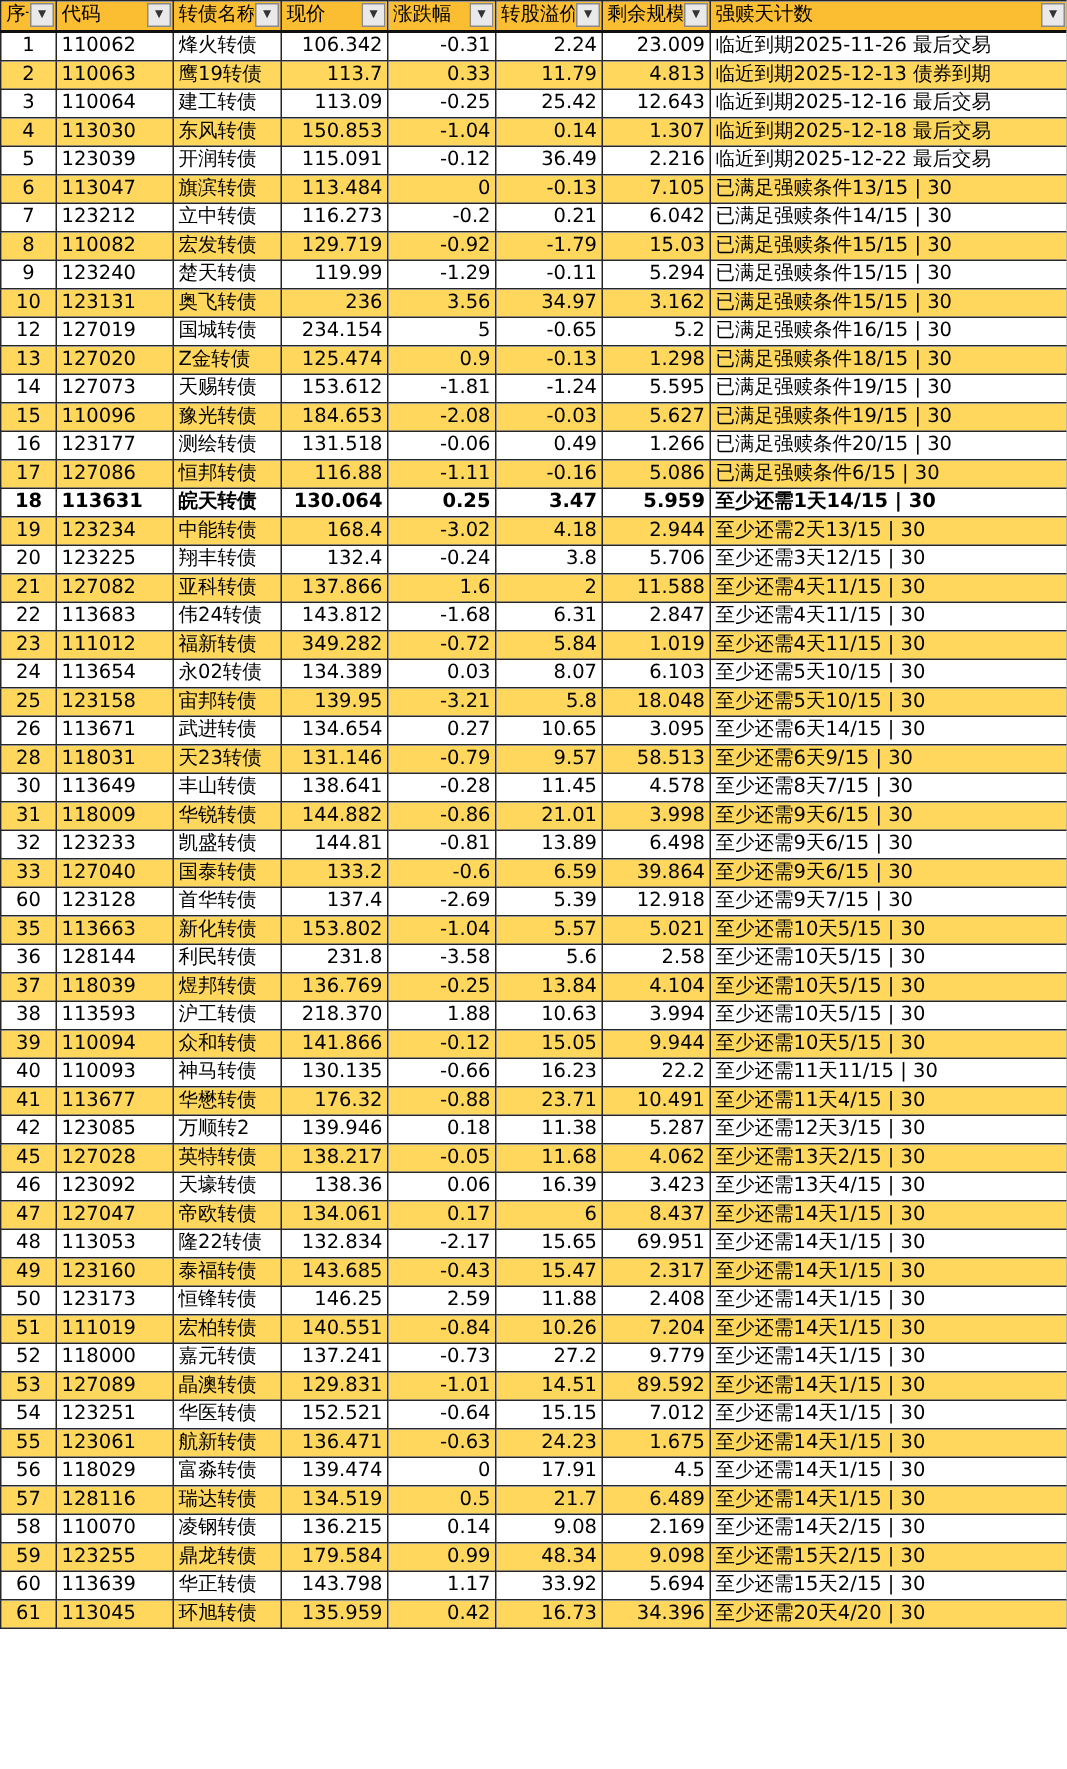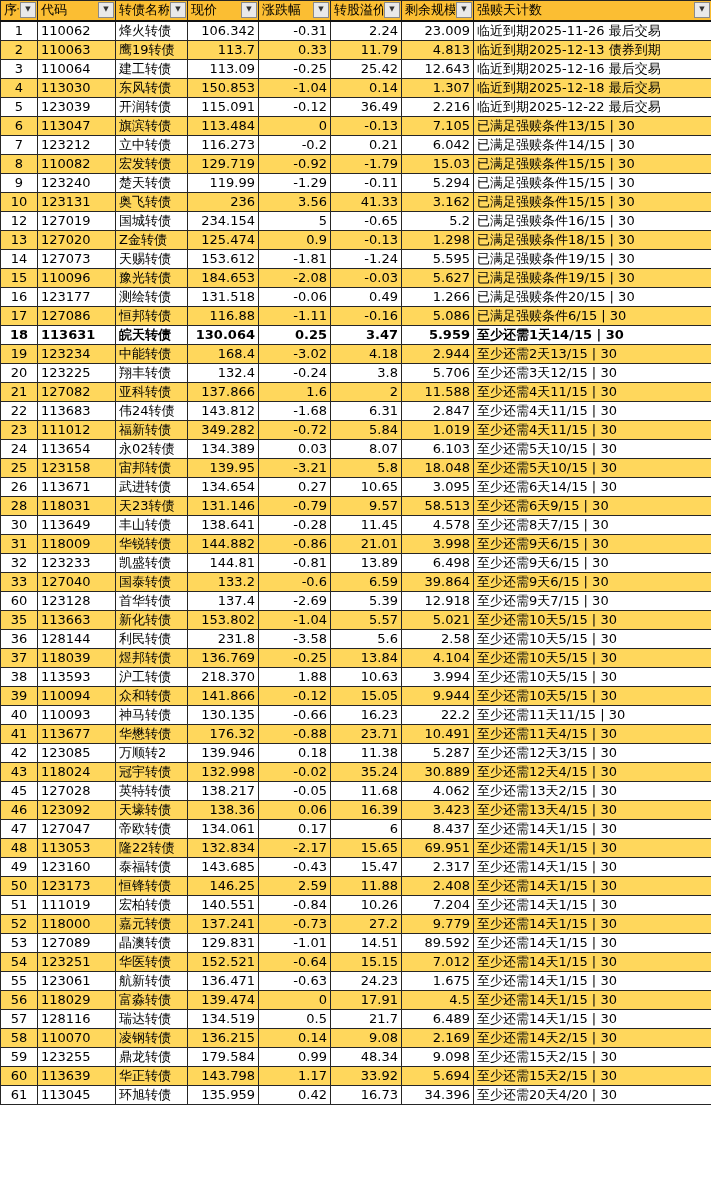--- a/index.html
+++ b/index.html
@@ -175,21 +175,21 @@
     <td class="c-num">-0.11</td>
     <td class="c-num">5.294</td>
     <td class="c-txt">已满足强赎条件15/15 | 30</td>
   </tr>
       <tr>
     <td class="c-seq">10</td>
     <td class="c-txt">123131</td>
     <td class="c-txt">奥飞转债</td>
     <td class="c-num">236</td>
     <td class="c-num">3.56</td>
-    <td class="c-num">41.33</td>
+    <td class="c-num">34.97</td>
     <td class="c-num">3.162</td>
     <td class="c-txt">已满足强赎条件15/15 | 30</td>
   </tr>
       <tr>
     <td class="c-seq">12</td>
     <td class="c-txt">127019</td>
     <td class="c-txt">国城转债</td>
     <td class="c-num">234.154</td>
     <td class="c-num">5</td>
     <td class="c-num">-0.65</td>
@@ -470,30 +470,20 @@
     <td class="c-seq">42</td>
     <td class="c-txt">123085</td>
     <td class="c-txt">万顺转2</td>
     <td class="c-num">139.946</td>
     <td class="c-num">0.18</td>
     <td class="c-num">11.38</td>
     <td class="c-num">5.287</td>
     <td class="c-txt">至少还需12天3/15 | 30</td>
   </tr>
       <tr>
-    <td class="c-seq">43</td>
-    <td class="c-txt">118024</td>
-    <td class="c-txt">冠宇转债</td>
-    <td class="c-num">132.998</td>
-    <td class="c-num">-0.02</td>
-    <td class="c-num">35.24</td>
-    <td class="c-num">30.889</td>
-    <td class="c-txt">至少还需12天4/15 | 30</td>
-  </tr>
-      <tr>
     <td class="c-seq">45</td>
     <td class="c-txt">127028</td>
     <td class="c-txt">英特转债</td>
     <td class="c-num">138.217</td>
     <td class="c-num">-0.05</td>
     <td class="c-num">11.68</td>
     <td class="c-num">4.062</td>
     <td class="c-txt">至少还需13天2/15 | 30</td>
   </tr>
       <tr>

